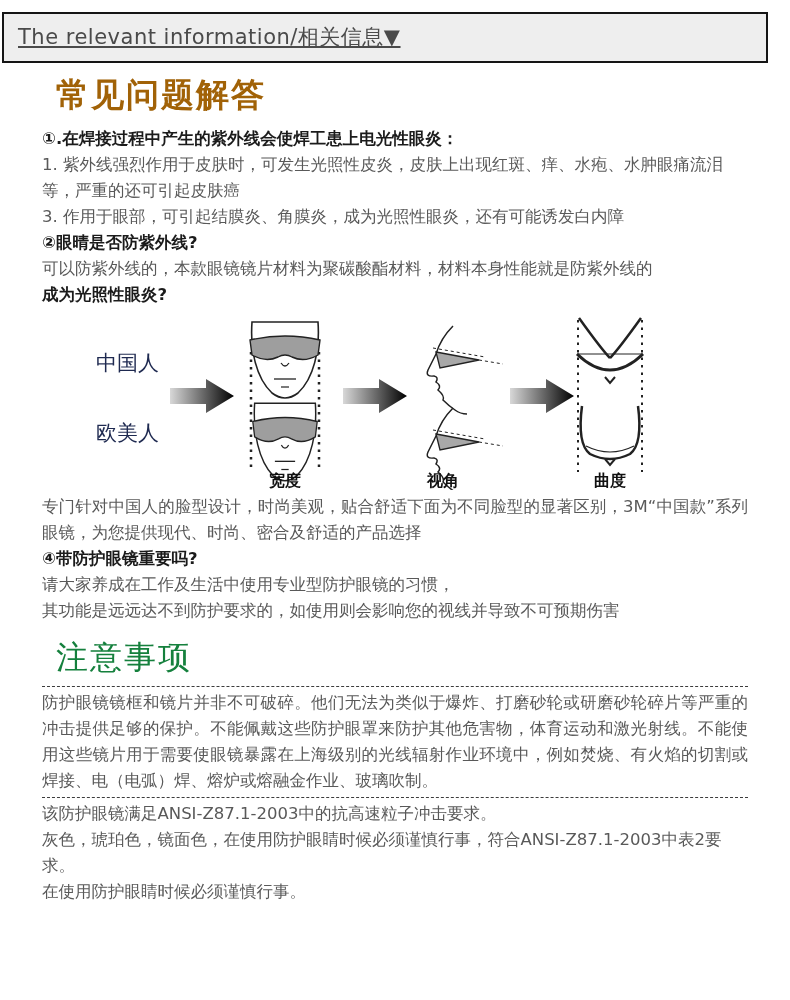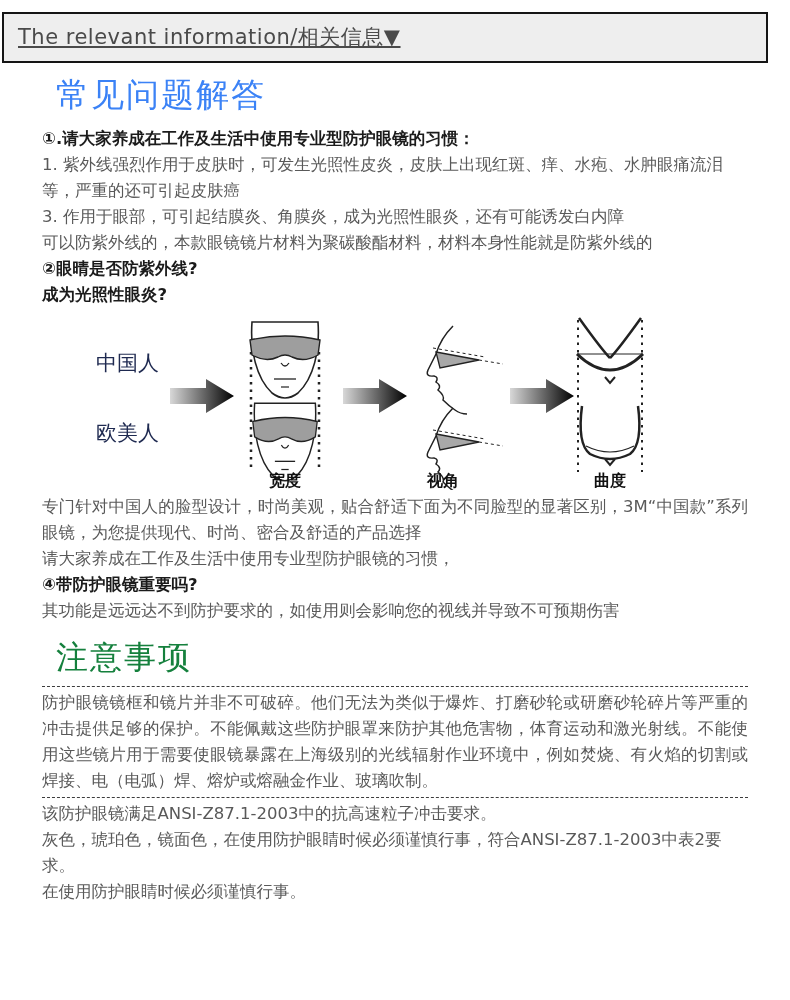--- a/index.html
+++ b/index.html
@@ -9,21 +9,21 @@
   }
   .banner{
     margin:12px 22px 0 2px;
     background:#eeeeee;
     border:2px solid #151515;
     padding:9px 14px 10px 14px;
     font-size:21px;color:#4a4a4a;letter-spacing:.5px;text-decoration:underline;
   }
   .content{padding:0 42px;}
   .faq-title{
-    font-size:33px;color:#3b82f6;font-weight:400;
+    font-size:33px;color:#a16207;font-weight:700;
     margin:10px 0 8px 14px;letter-spacing:2px;
   }
   .txt{font-size:16.5px;line-height:26px;color:#595959;margin:0;}
   .txt.bold{font-weight:bold;color:#1b1b1b;}
   .diagram{position:relative;height:178px;margin:4px 0 4px 0;}
   .diagram svg{position:absolute;left:16px;top:0;}
   .diagram text.rowlab{font-size:21px;fill:#1e2950;}
   .diagram text.cap{font-size:16px;font-weight:bold;fill:#111;}
   .notice-title{
     font-size:32px;color:#15803d;font-weight:500;
@@ -35,26 +35,26 @@
 </head>
 <body>
 
 <div class="banner">
   <span>The relevant information/相关信息▼</span>
 </div>
 
 <div class="content">
   <div class="faq-title">常见问题解答</div>
 
-  <p class="txt bold">①.请大家养成在工作及生活中使用专业型防护眼镜的习惯：</p>
+  <p class="txt bold">①.在焊接过程中产生的紫外线会使焊工患上电光性眼炎：</p>
   <p class="txt">1. 紫外线强烈作用于皮肤时，可发生光照性皮炎，皮肤上出现红斑、痒、水疱、水肿眼痛流泪等，严重的还可引起皮肤癌</p>
   <p class="txt">3. 作用于眼部，可引起结膜炎、角膜炎，成为光照性眼炎，还有可能诱发白内障</p>
 
+  <p class="txt bold">②眼晴是否防紫外线?</p>
   <p class="txt">可以防紫外线的，本款眼镜镜片材料为聚碳酸酯材料，材料本身性能就是防紫外线的</p>
-  <p class="txt bold">②眼晴是否防紫外线?</p>
 
   <p class="txt bold">成为光照性眼炎?</p>
 
   <div class="diagram">
     <svg width="660" height="178" viewBox="0 0 660 178">
       <defs>
         <linearGradient id="agrad" x1="0" y1="0" x2="1" y2="0">
           <stop offset="0" stop-color="#d8d8d8"></stop>
             <stop offset="1" stop-color="#000000"></stop>
         </linearGradient>
@@ -114,22 +114,22 @@
       </g>
 
       <text class="cap" x="227" y="174" text-anchor="middle">宽度</text>
       <text class="cap" x="385" y="174" text-anchor="middle">视角</text>
       <text class="cap" x="552" y="174" text-anchor="middle">曲度</text>
     </svg>
   </div>
 
   <p class="txt just">专门针对中国人的脸型设计，时尚美观，贴合舒适下面为不同脸型的显著区别，3M“中国款”系列眼镜，为您提供现代、时尚、密合及舒适的产品选择</p>
 
+  <p class="txt bold">④带防护眼镜重要吗?</p>
   <p class="txt">请大家养成在工作及生活中使用专业型防护眼镜的习惯，</p>
-  <p class="txt bold">④带防护眼镜重要吗?</p>
   <p class="txt">其功能是远远达不到防护要求的，如使用则会影响您的视线并导致不可预期伤害</p>
 
   <div class="notice-title">注意事项</div>
 
   <hr class="rule">
   <p class="txt just">防护眼镜镜框和镜片并非不可破碎。他们无法为类似于爆炸、打磨砂轮或研磨砂轮碎片等严重的冲击提供足够的保护。不能佩戴这些防护眼罩来防护其他危害物，体育运动和激光射线。不能使用这些镜片用于需要使眼镜暴露在上海级别的光线辐射作业环境中，例如焚烧、有火焰的切割或焊接、电（电弧）焊、熔炉或熔融金作业、玻璃吹制。</p>
   <hr class="rule">
   <p class="txt">该防护眼镜满足ANSI-Z87.1-2003中的抗高速粒子冲击要求。</p>
   <p class="txt">灰色，琥珀色，镜面色，在使用防护眼睛时候必须谨慎行事，符合ANSI-Z87.1-2003中表2要求。</p>
   <p class="txt">在使用防护眼睛时候必须谨慎行事。</p>

